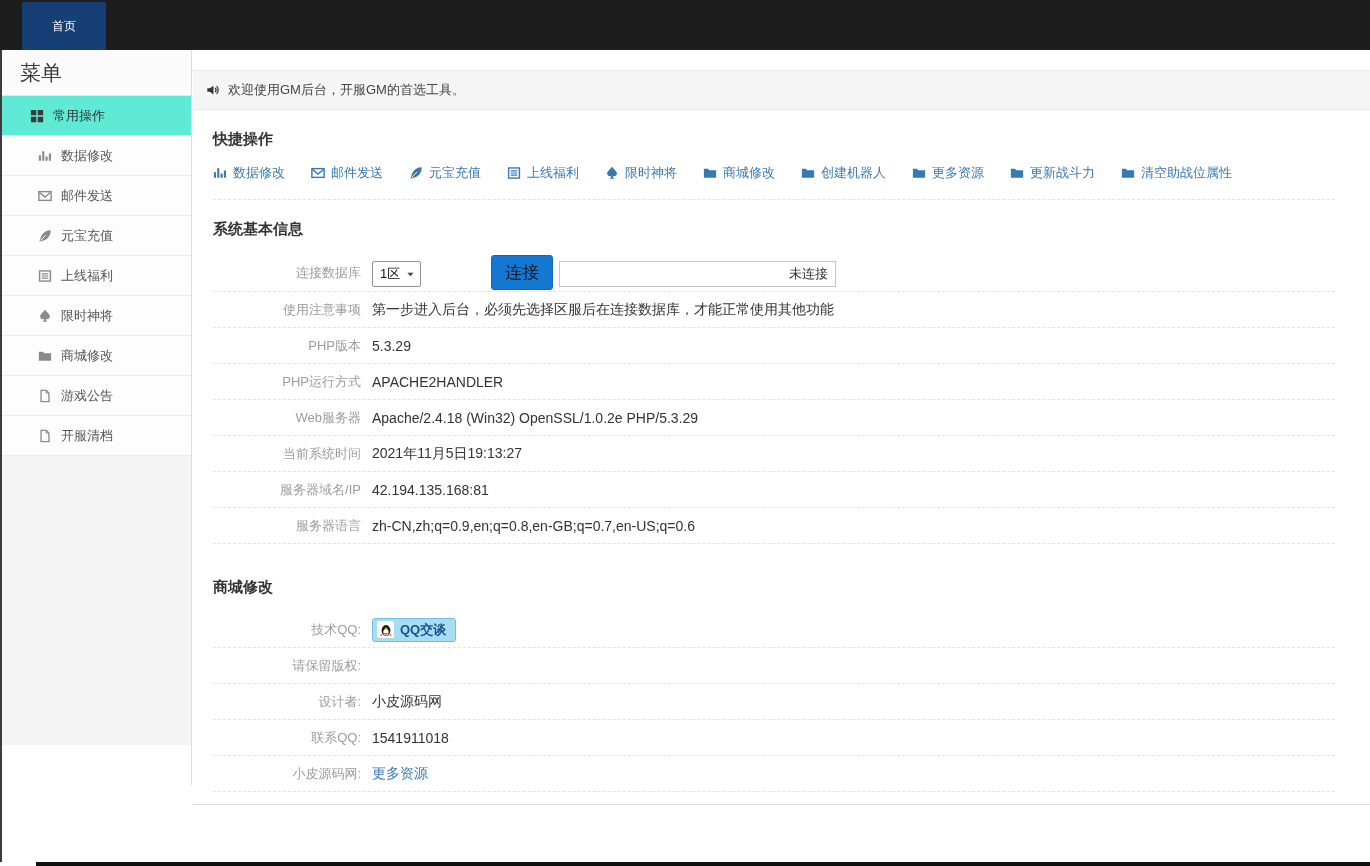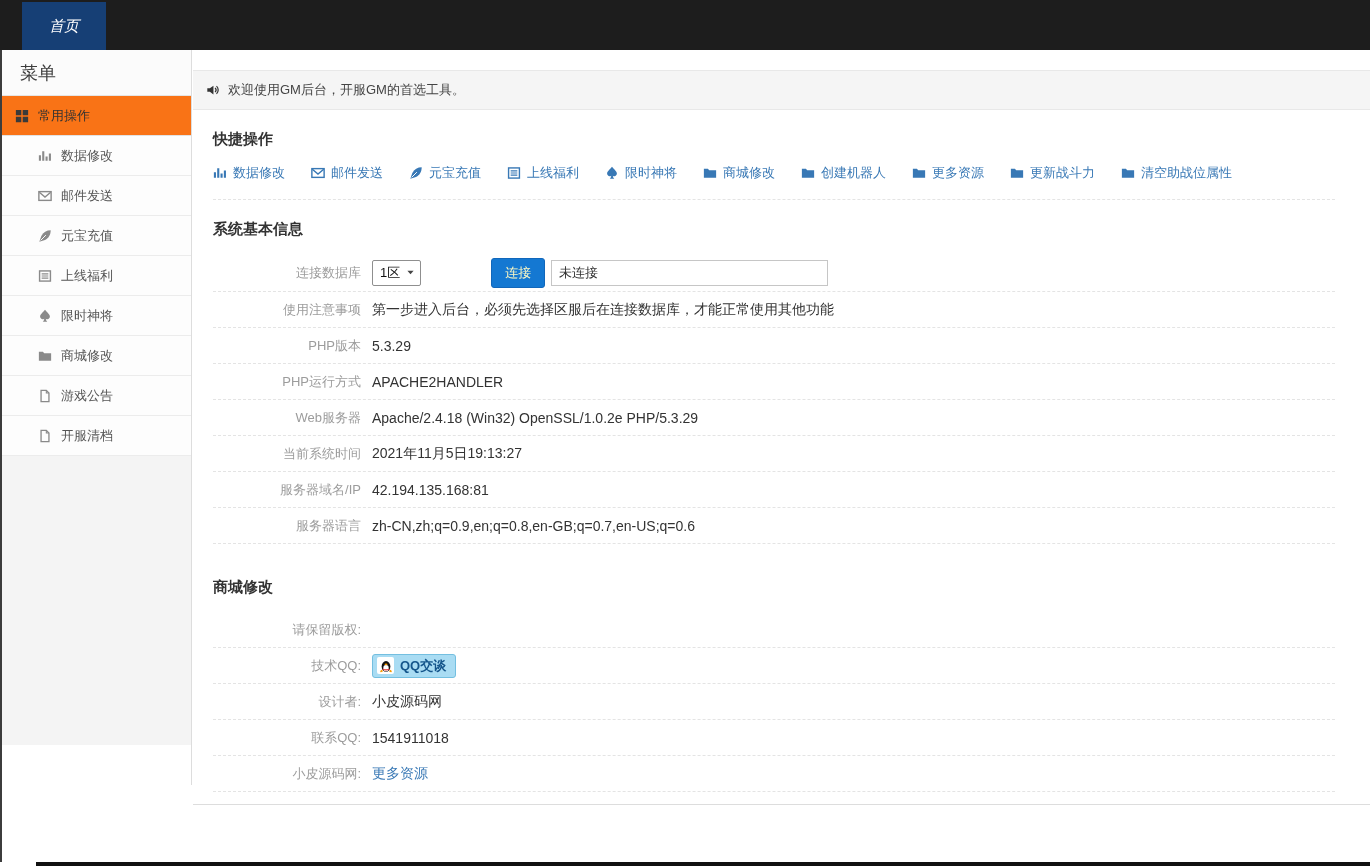--- a/index.html
+++ b/index.html
@@ -9,37 +9,37 @@
     background:#fff; font-family:"Liberation Sans","DejaVu Sans",sans-serif;
     color:#333;
   }
   svg { display:block; }
   .icn svg { width:14px; height:14px; fill:currentColor; }
 
   
   .topbar { position:absolute; left:0; top:0; width:1370px; height:50px; background:#1d1d1d; }
   .topbar .tab {
     position:absolute; left:22px; top:2px; width:84px; height:48px;
-    background:#163f75; color:#fff; font-size:15px;
-    display:flex; align-items:center; justify-content:center; cursor:pointer;font-style:italic;
+    background:#163f75; color:#fff; font-size:12px;
+    display:flex; align-items:center; justify-content:center; cursor:pointer;
   }
 
   
   .sidebar {
     position:absolute; left:0; top:50px; width:192px; height:735px;
     background:#fff; border-right:1px solid #ddd;
   }
   .menu-title {
     height:46px; line-height:46px; padding-left:20px;
-    font-size:18px; color:#3d3d3d; background:#fbfbfb;
+    font-size:21px; color:#3d3d3d; background:#fbfbfb;
     border-bottom:1px solid #e5e5e5;
   }
   .menu-group {
-    height:40px; display:flex; align-items:center; gap:9px; padding-left:15px;
-    background:#f97316; border-bottom:1px solid #e2e2e2;
+    height:40px; display:flex; align-items:center; gap:9px; padding-left:30px;
+    background:#5eead4; border-bottom:1px solid #e2e2e2;
     font-size:13px; color:#333; cursor:pointer;
   }
   .menu-group .icn { color:#3a3a3a; }
   .side-item {
     height:40px; display:flex; align-items:center; gap:9px; padding-left:38px;
     background:#fdfdfd; border-bottom:1px solid #ececec;
     font-size:13px; color:#555; cursor:pointer;
   }
   .side-item .icn { color:#8a8a8a; }
   .sidebar-fill { height:289px; background:#f4f4f4; }
@@ -68,27 +68,28 @@
 
   .select-box {
     display:inline-flex; align-items:center; gap:6px;
     border:1px solid #8f8f8f; border-radius:2px; background:#fff;
     padding:3px 5px 3px 7px; font-size:13px; color:#111; cursor:pointer;
   }
   .select-box .icn svg { width:9px; height:9px; fill:#444; }
   .connect-btn {
     margin-left:66px; padding:5px 13px;
     background:#1478d2; border:1px solid #1167bb; border-radius:3px;
-    color:#fef9c3; font-size:13px; cursor:pointer;
+    color:#0f172a; font-size:17px; cursor:pointer;
     font-family:"Liberation Sans","DejaVu Sans",sans-serif;
   }
   .status-input {
     width:277px; height:26px; margin-left:2px; padding:0 7px;
     border:1px solid #c6c6c6; font-size:13px; color:#333;
     font-family:"Liberation Sans","DejaVu Sans",sans-serif;
+    text-align:right;
   }
 
   .qq-btn {
     display:inline-flex; align-items:center; gap:6px;
     background:#a9dcf3; border:1px solid #74bfe0; border-radius:3px;
     padding:2px 9px 2px 4px; font-size:13px; font-weight:bold; color:#14558b;
     cursor:pointer;
   }
   .qq-btn .pg { width:17px; height:17px; background:#fff; border-radius:2px;
     display:flex; align-items:center; justify-content:center; }
@@ -334,40 +335,40 @@
      <div class="row-value">42.194.135.168:81</div>
    </div>
         <div class="info-row">
      <div class="row-label">服务器语言</div>
      <div class="row-value">zh-CN,zh;q=0.9,en;q=0.8,en-GB;q=0.7,en-US;q=0.6</div>
    </div>
       </div>
 
     <div class="section-title" style="margin-top:34px;">商城修改</div>
     <div id="help-rows">
-        <div class="info-row">
-            <div class="row-label">请保留版权:</div>
-            <div class="row-value"><span></span></div>
-          </div>
         <div class="info-row">
             <div class="row-label">技术QQ:</div>
             <div class="row-value"><span class="qq-btn">
              <span class="pg">
                 <svg viewBox="0 0 16 16">
                   <ellipse cx="8" cy="8.6" rx="5" ry="6.2" fill="#111"></ellipse>
                   <ellipse cx="8" cy="10.6" rx="3.1" ry="3.7" fill="#fff"></ellipse>
                   <ellipse cx="8" cy="6" rx="1.7" ry="1" fill="#f59a00"></ellipse>
                   <path d="M2.8 12.4c-1.4 1-1.9 2.2-.9 2.6.8.3 2.2-.3 2.7-1.2zM13.2 12.4c1.4 1 1.9 2.2.9 2.6-.8.3-2.2-.3-2.7-1.2z" fill="#f59a00"></path>
                   <path d="M4.2 11.2c1 .8 2.3 1.2 3.8 1.2s2.8-.4 3.8-1.2" stroke="#e03030" stroke-width="1.2" fill="none"></path>
                 </svg>
               </span>
              <span>QQ交谈</span>
            </span></div>
           </div>
         <div class="info-row">
+            <div class="row-label">请保留版权:</div>
+            <div class="row-value"><span></span></div>
+          </div>
+        <div class="info-row">
             <div class="row-label">设计者:</div>
             <div class="row-value"><span>小皮源码网</span></div>
           </div>
         <div class="info-row">
             <div class="row-label">联系QQ:</div>
             <div class="row-value"><span>1541911018</span></div>
           </div>
         <div class="info-row">
             <div class="row-label">小皮源码网:</div>
             <div class="row-value"><span class="text-link">更多资源</span></div>

